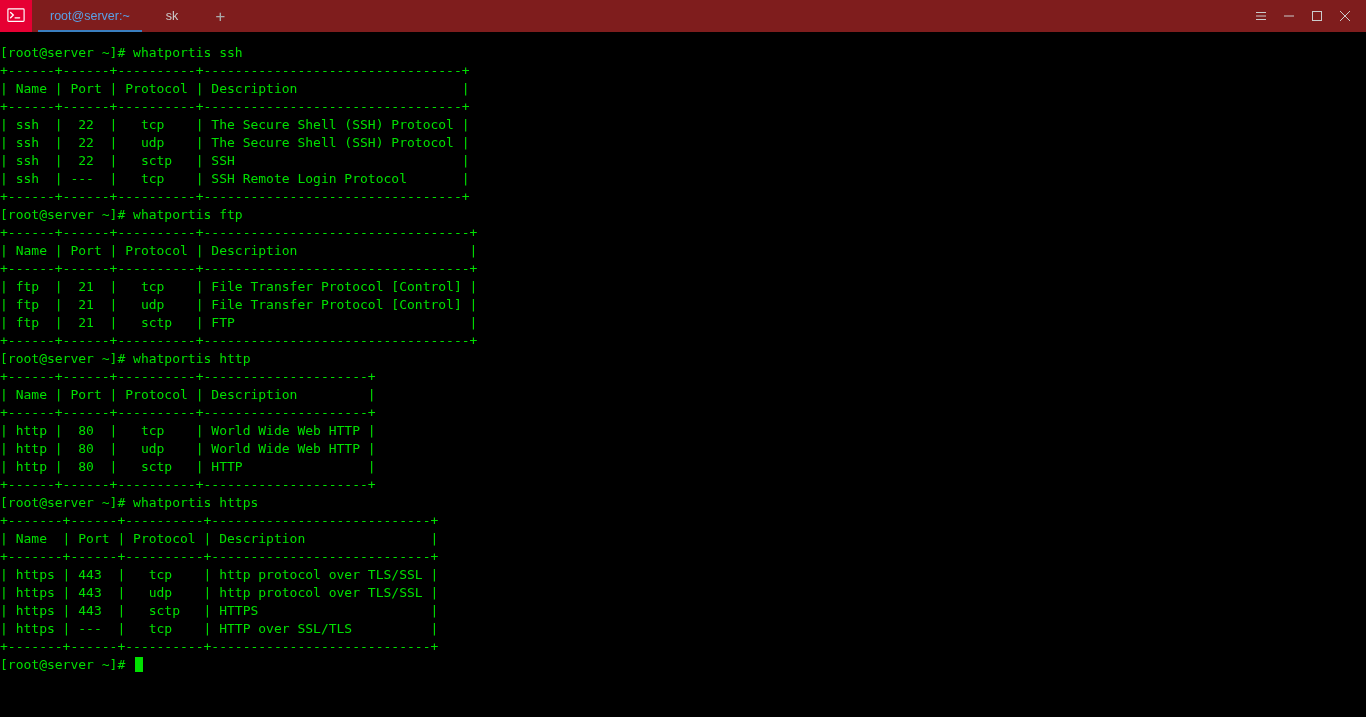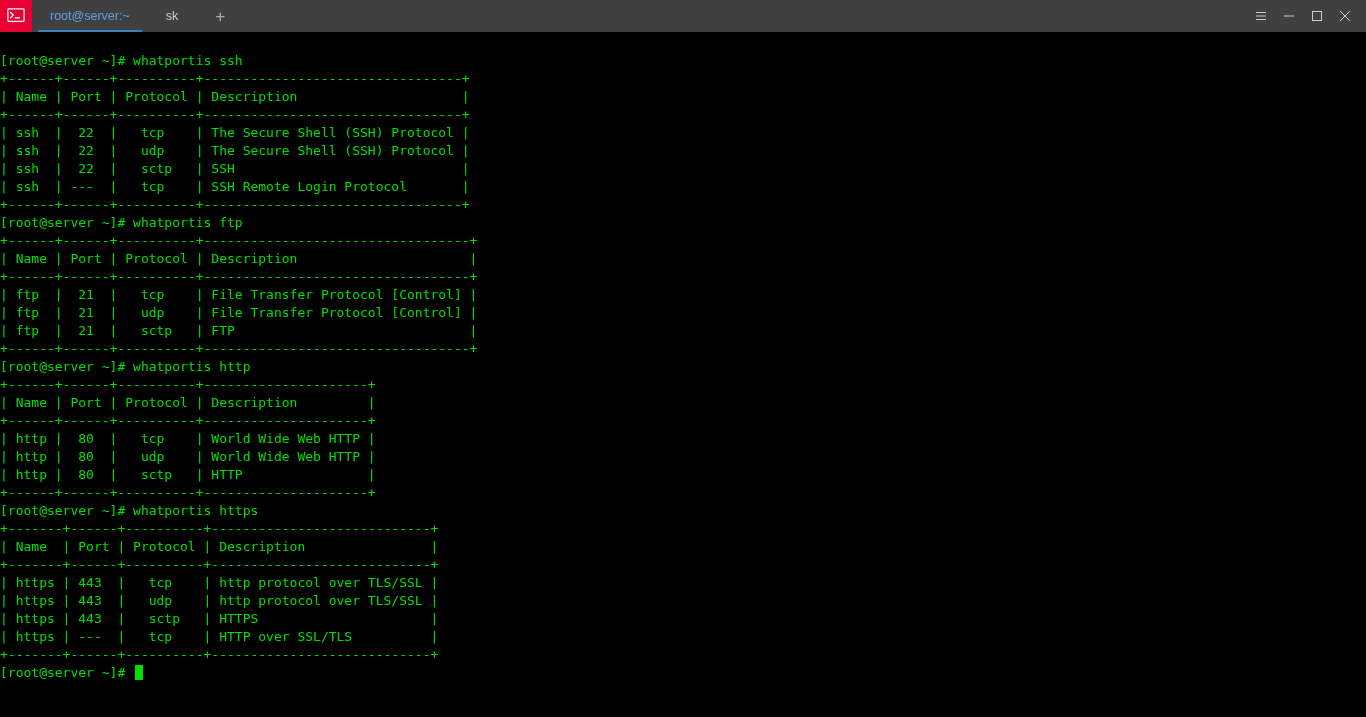--- a/index.html
+++ b/index.html
@@ -1,19 +1,19 @@
 <!DOCTYPE html>
 <html><head>
 <meta charset="utf-8">
 <style>
   * { margin: 0; padding: 0; box-sizing: border-box; }
   html, body { width: 1366px; height: 717px; overflow: hidden; background: #000; font-family: "Consolas", "Menlo", monospace; }
   .titlebar {
     height: 32px;
-    background: #404040;
+    background: #7f1d1d;
     display: flex;
     align-items: center;
     position: relative;
   }
   .app-icon {
     width: 32px; height: 32px;
     background: #e60033;
     display: flex; align-items: center; justify-content: center;
   }
   .app-icon svg { width: 18px; height: 18px; }
@@ -49,21 +49,21 @@
     padding: 0 14px;
     height: 32px; align-items: center;
   }
   .win-controls .ctl {
     width: 14px; height: 14px;
     color: #ccc; cursor: pointer;
     display:flex; align-items:center; justify-content:center;
     font-size: 12px;
   }
   .terminal-body {
-    padding: 20px 0 0 0;
+    padding: 12px 0 0 0;
     font-size: 13px;
     line-height: 18px;
     white-space: pre;
     color: #00e000;
     background: #000;
     height: calc(717px - 32px);
     overflow: hidden;
   }
   .cursor-block {
     display:inline-block;

